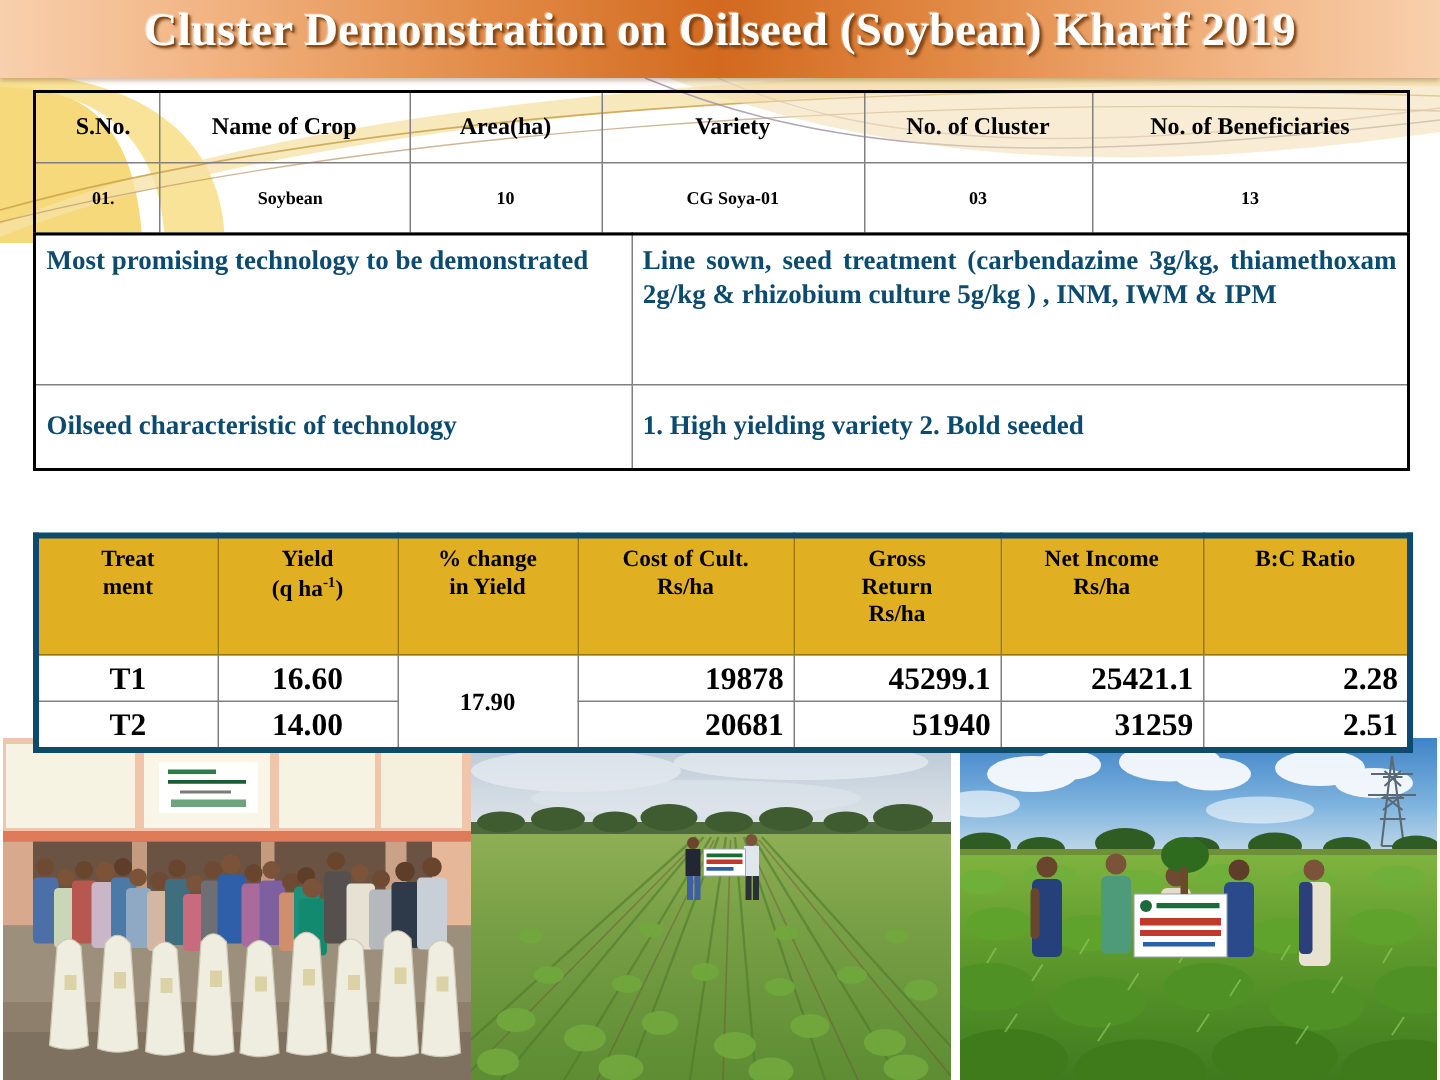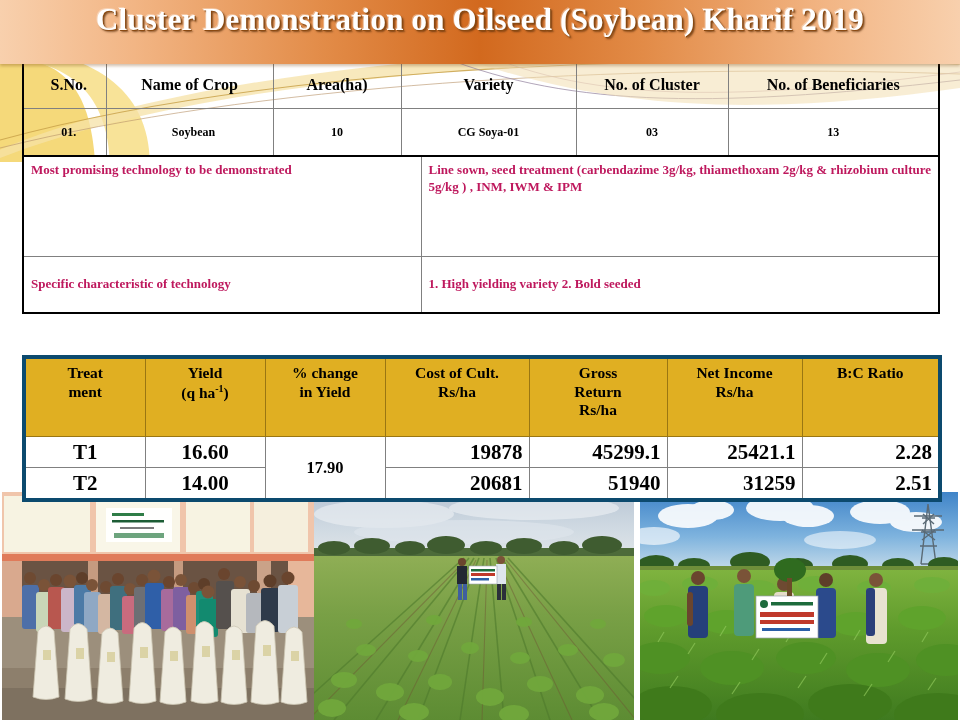--- a/index.html
+++ b/index.html
@@ -19,21 +19,21 @@
   
   .swoosh-wrap {
     position: absolute; left: 0; top: 44px;
     width: 960px; height: 120px;
     overflow: hidden; pointer-events: none;
   }
 
   
   #banner {
     position: absolute; left: 0; top: 0;
-    width: 960px; height: 64px;
+    width: 960px; height: 52px;
     background: linear-gradient(to right,
         #f8d0ad 0%, #f2b584 14%, #e28b47 34%,
         #d2691e 50%, #e28b47 67%, #f2b584 86%, #f8d0ad 100%);
     box-shadow: 0 2px 3px rgba(120,70,20,0.35);
     z-index: 5;
   }
   #banner-title {
     position: absolute;
     left: 0; right: 0; top: 2px;
     text-align: center;
@@ -73,21 +73,21 @@
   #tbl-crop td.lead { text-align: left; padding-left: 8px; }
 
   
   #tbl-tech {
     left: 22px; top: 155px; width: 916px;
     border: 2px solid #000;
     background: #fff;
     z-index: 4;
   }
   #tbl-tech td {
-    font-size: 13px; color: #be185d;
+    font-size: 18px; color: #0c4a6e;
     padding: 5px 7px 6px 7px;
     vertical-align: top; line-height: 1.30;
   }
   #tbl-tech td.val { text-align: justify; text-align-last: left; margin-top: 11px; }
   #tbl-tech td.lbl { vertical-align: top; }
   #tbl-tech tr.r2 td { vertical-align: middle; }
   #tbl-tech tr.r3 td { vertical-align: middle; }
 
   
   #tbl-econ {
@@ -188,21 +188,21 @@
     <colgroup>
         <col style="width:398px">
         <col style="width:518px">
       </colgroup>
     <tbody>
       <tr class="r1">
         <td class="lbl" style="height:88px">Most promising technology to be demonstrated</td>
         <td class="val">Line sown, seed treatment (carbendazime 3g/kg, thiamethoxam 2g/kg &amp; rhizobium culture 5g/kg ) , INM, IWM &amp; IPM</td>
       </tr>
       <tr class="r2">
-        <td class="lbl" style="height:44px">Specific characteristic of technology</td>
+        <td class="lbl" style="height:44px">Oilseed characteristic of technology</td>
         <td>1. High yielding variety 2. Bold seeded</td>
       </tr>
     </tbody>
   </table>
 
   <table id="tbl-econ">
     <colgroup>
       <col style="width:121px">
         <col style="width:120px">
         <col style="width:120px">

